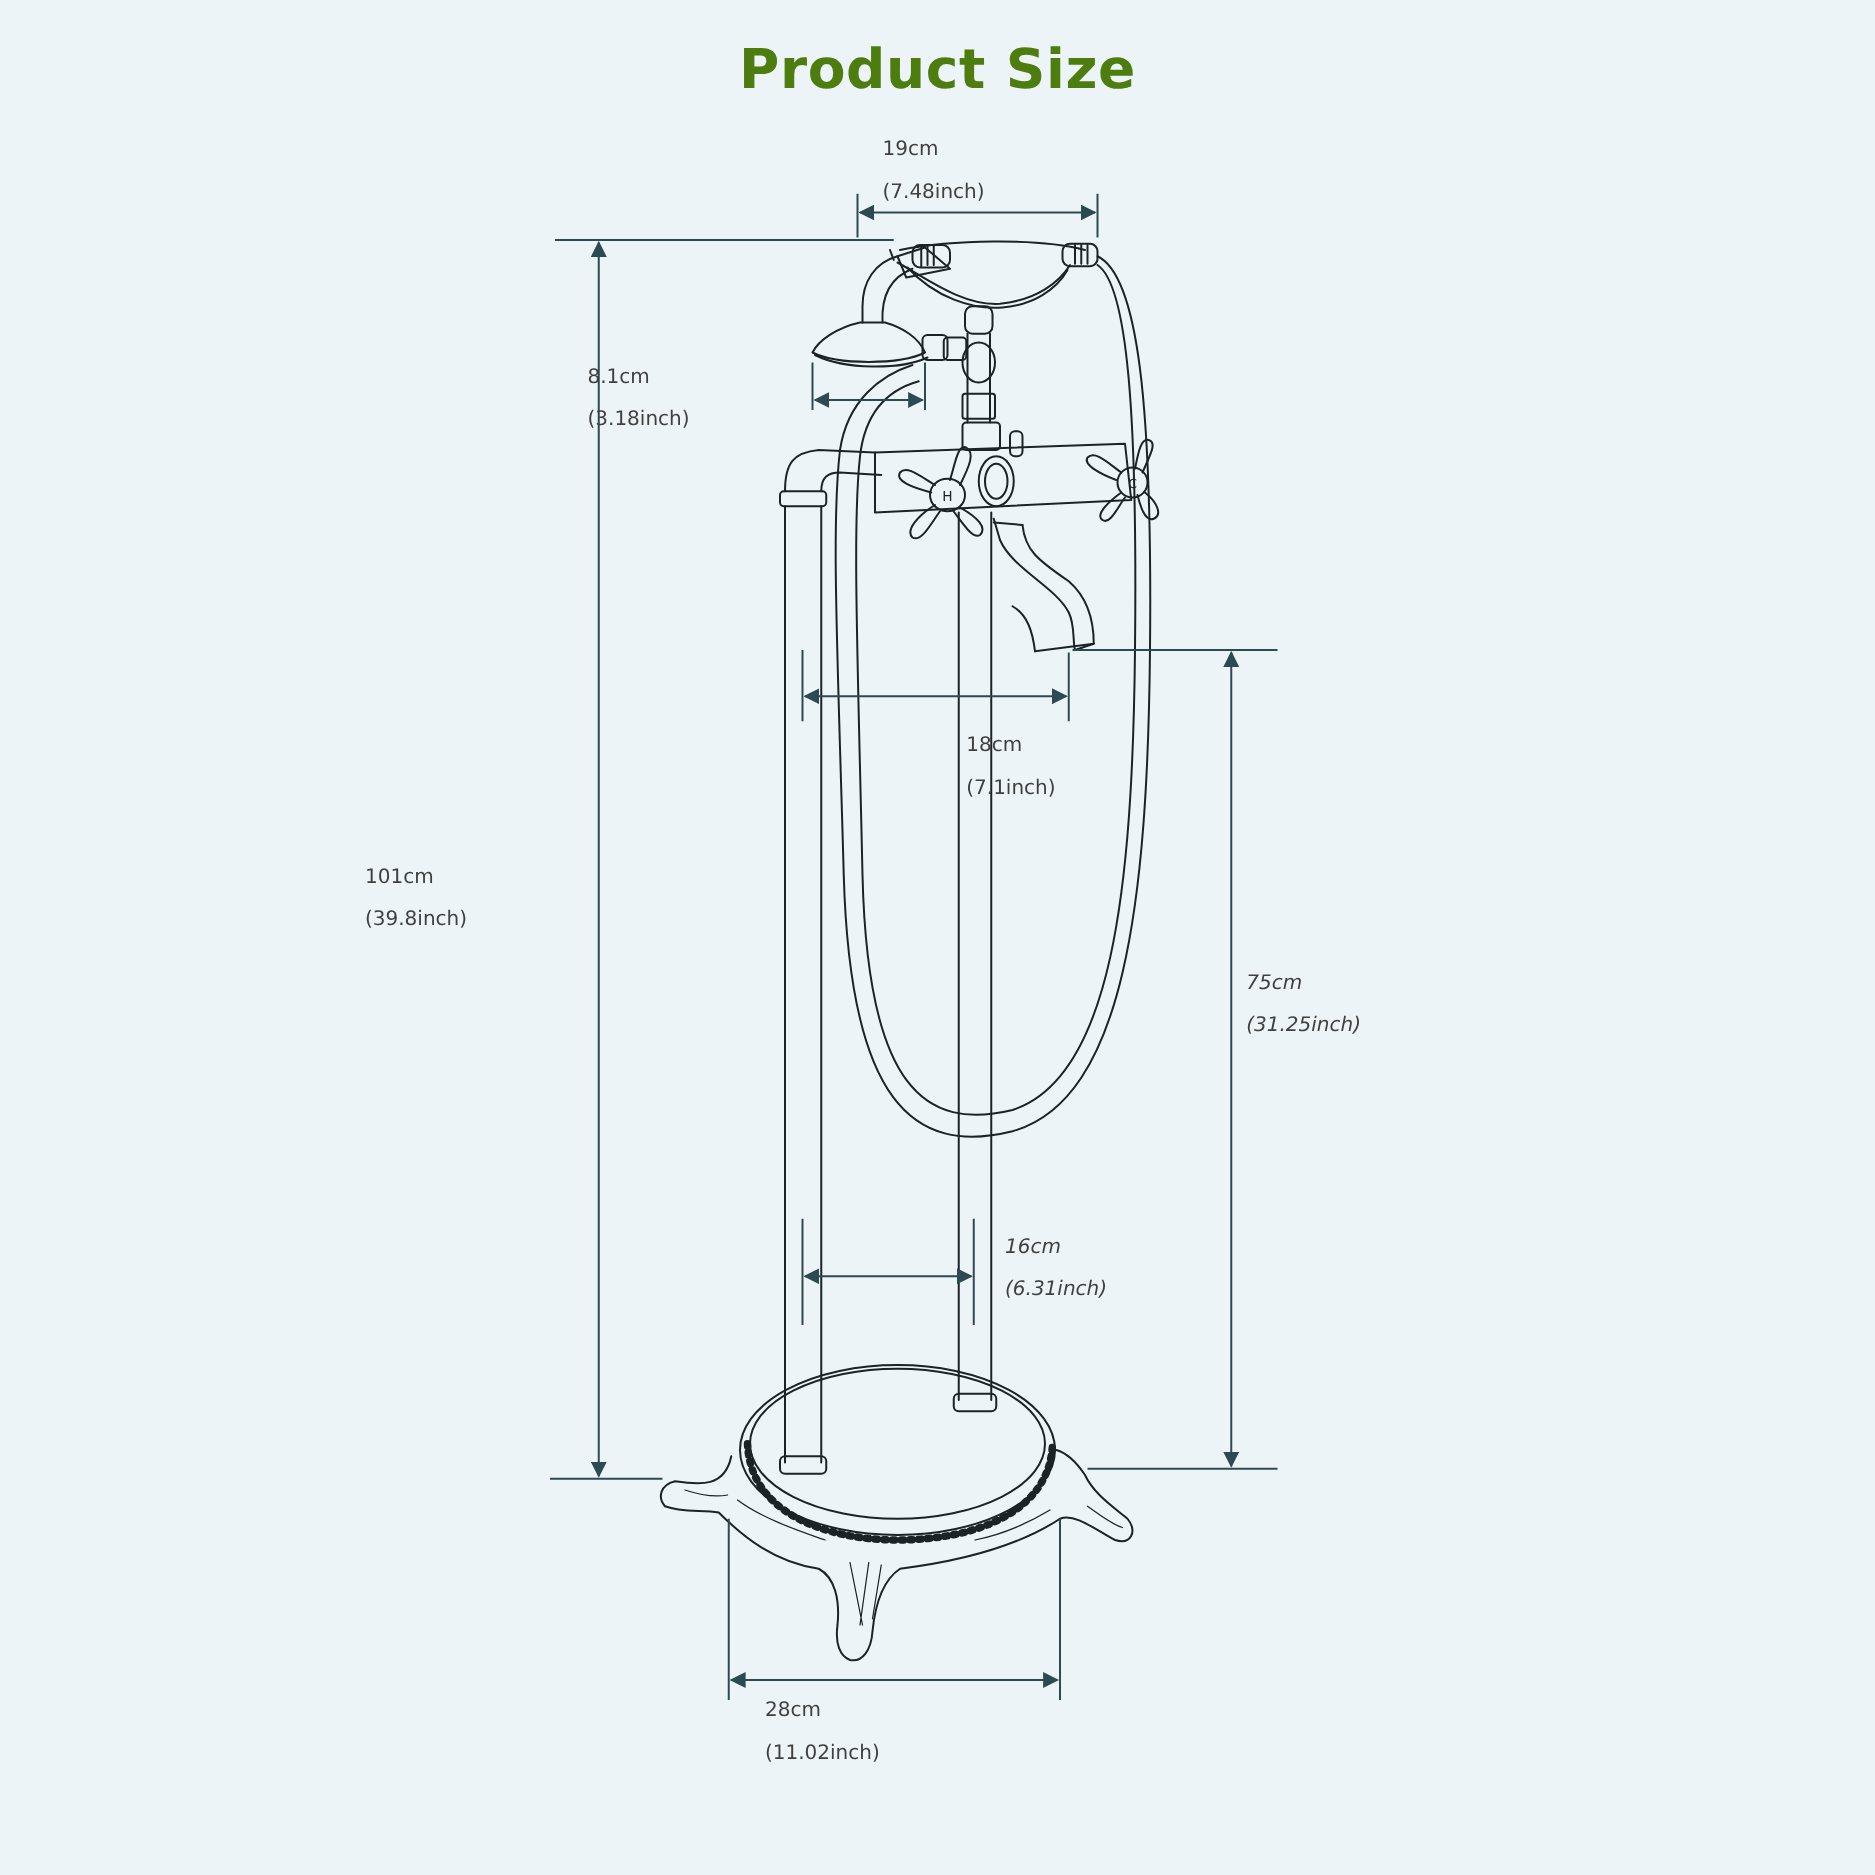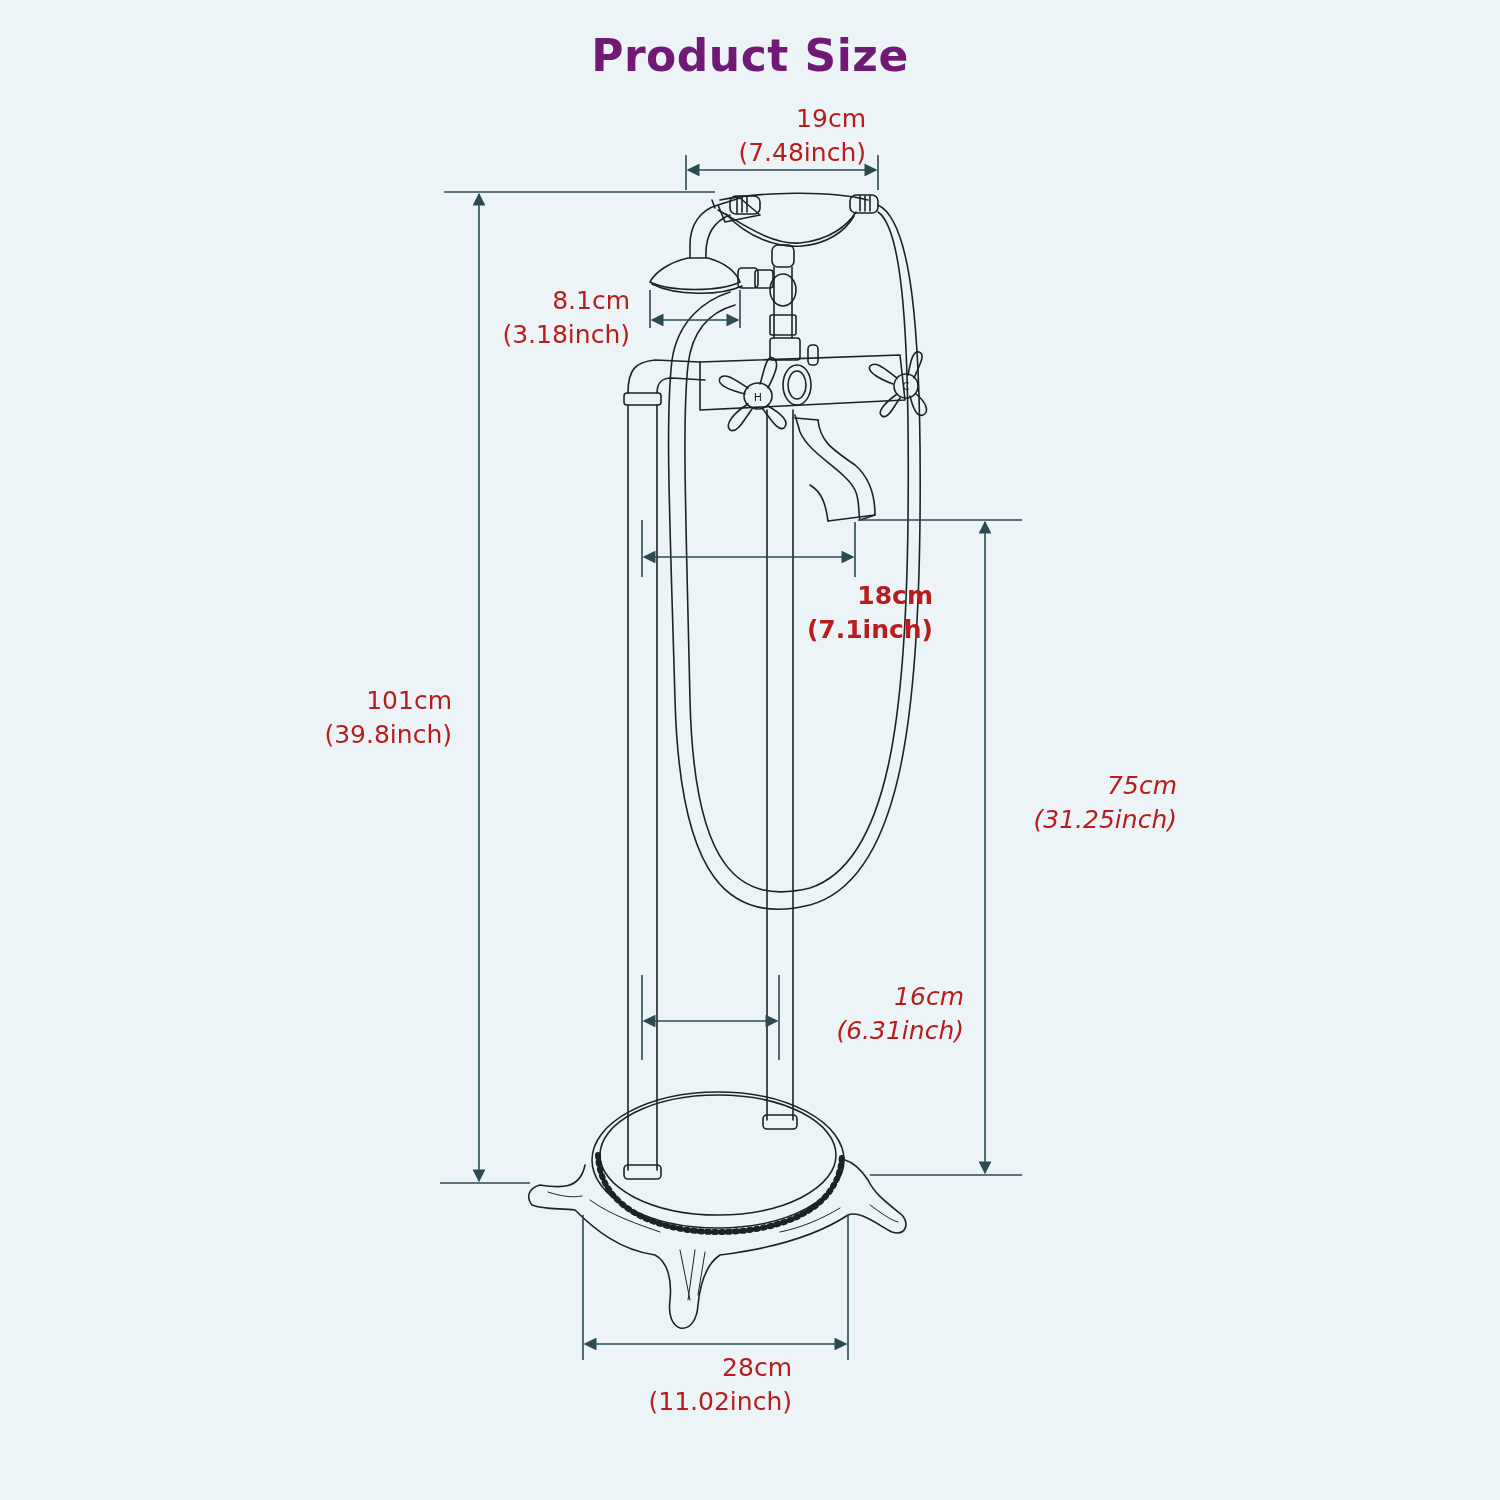--- a/index.html
+++ b/index.html
@@ -6,25 +6,25 @@
     body {
       width: 1500px; height: 1500px;
       background: #edf4f7;
       position: relative; overflow: hidden;
       font-family: "DejaVu Sans", "Liberation Sans", sans-serif;
       color: #2b4a52;
     }
     #title {
       position: absolute; left: 0; top: 30px; width: 1500px;
       text-align: center; font-weight: bold; font-size: 44px;
-      color: #701a75; letter-spacing: 0.5px;
+      color: #4d7c0f; letter-spacing: 0.5px;
     }
     .label {
-      position: absolute; text-align: right;
-      font-size: 25px; line-height: 34px; color: #b91c1c;
+      position: absolute; text-align: left;
+      font-size: 16px; line-height: 34px; color: #404040;
       white-space: nowrap;
     }
     .label span { display: block; }
     svg#drawing { position: absolute; left: 0; top: 0; }
   </style>
 </head>
 <body>
 
 <div id="title">Product Size</div>
 
@@ -189,21 +189,21 @@
 </svg>
 
 <div class="label" style="left:706px; top:102px; width:160px;">
   <span>19cm</span>
   <span>(7.48inch)</span>
 </div>
 <div class="label" style="left:470px; top:284px; width:160px;">
   <span>8.1cm</span>
   <span>(3.18inch)</span>
 </div>
-<div class="label" style="left:773px; top:579px; width:160px;font-weight:bold;">
+<div class="label" style="left:773px; top:579px; width:160px;">
   <span>18cm</span>
   <span>(7.1inch)</span>
 </div>
 <div class="label" style="left:292px; top:684px; width:160px;">
   <span>101cm</span>
   <span>(39.8inch)</span>
 </div>
 <div class="label" style="left:997px; top:769px; width:180px;font-style:italic;">
   <span>75cm</span>
   <span>(31.25inch)</span>

